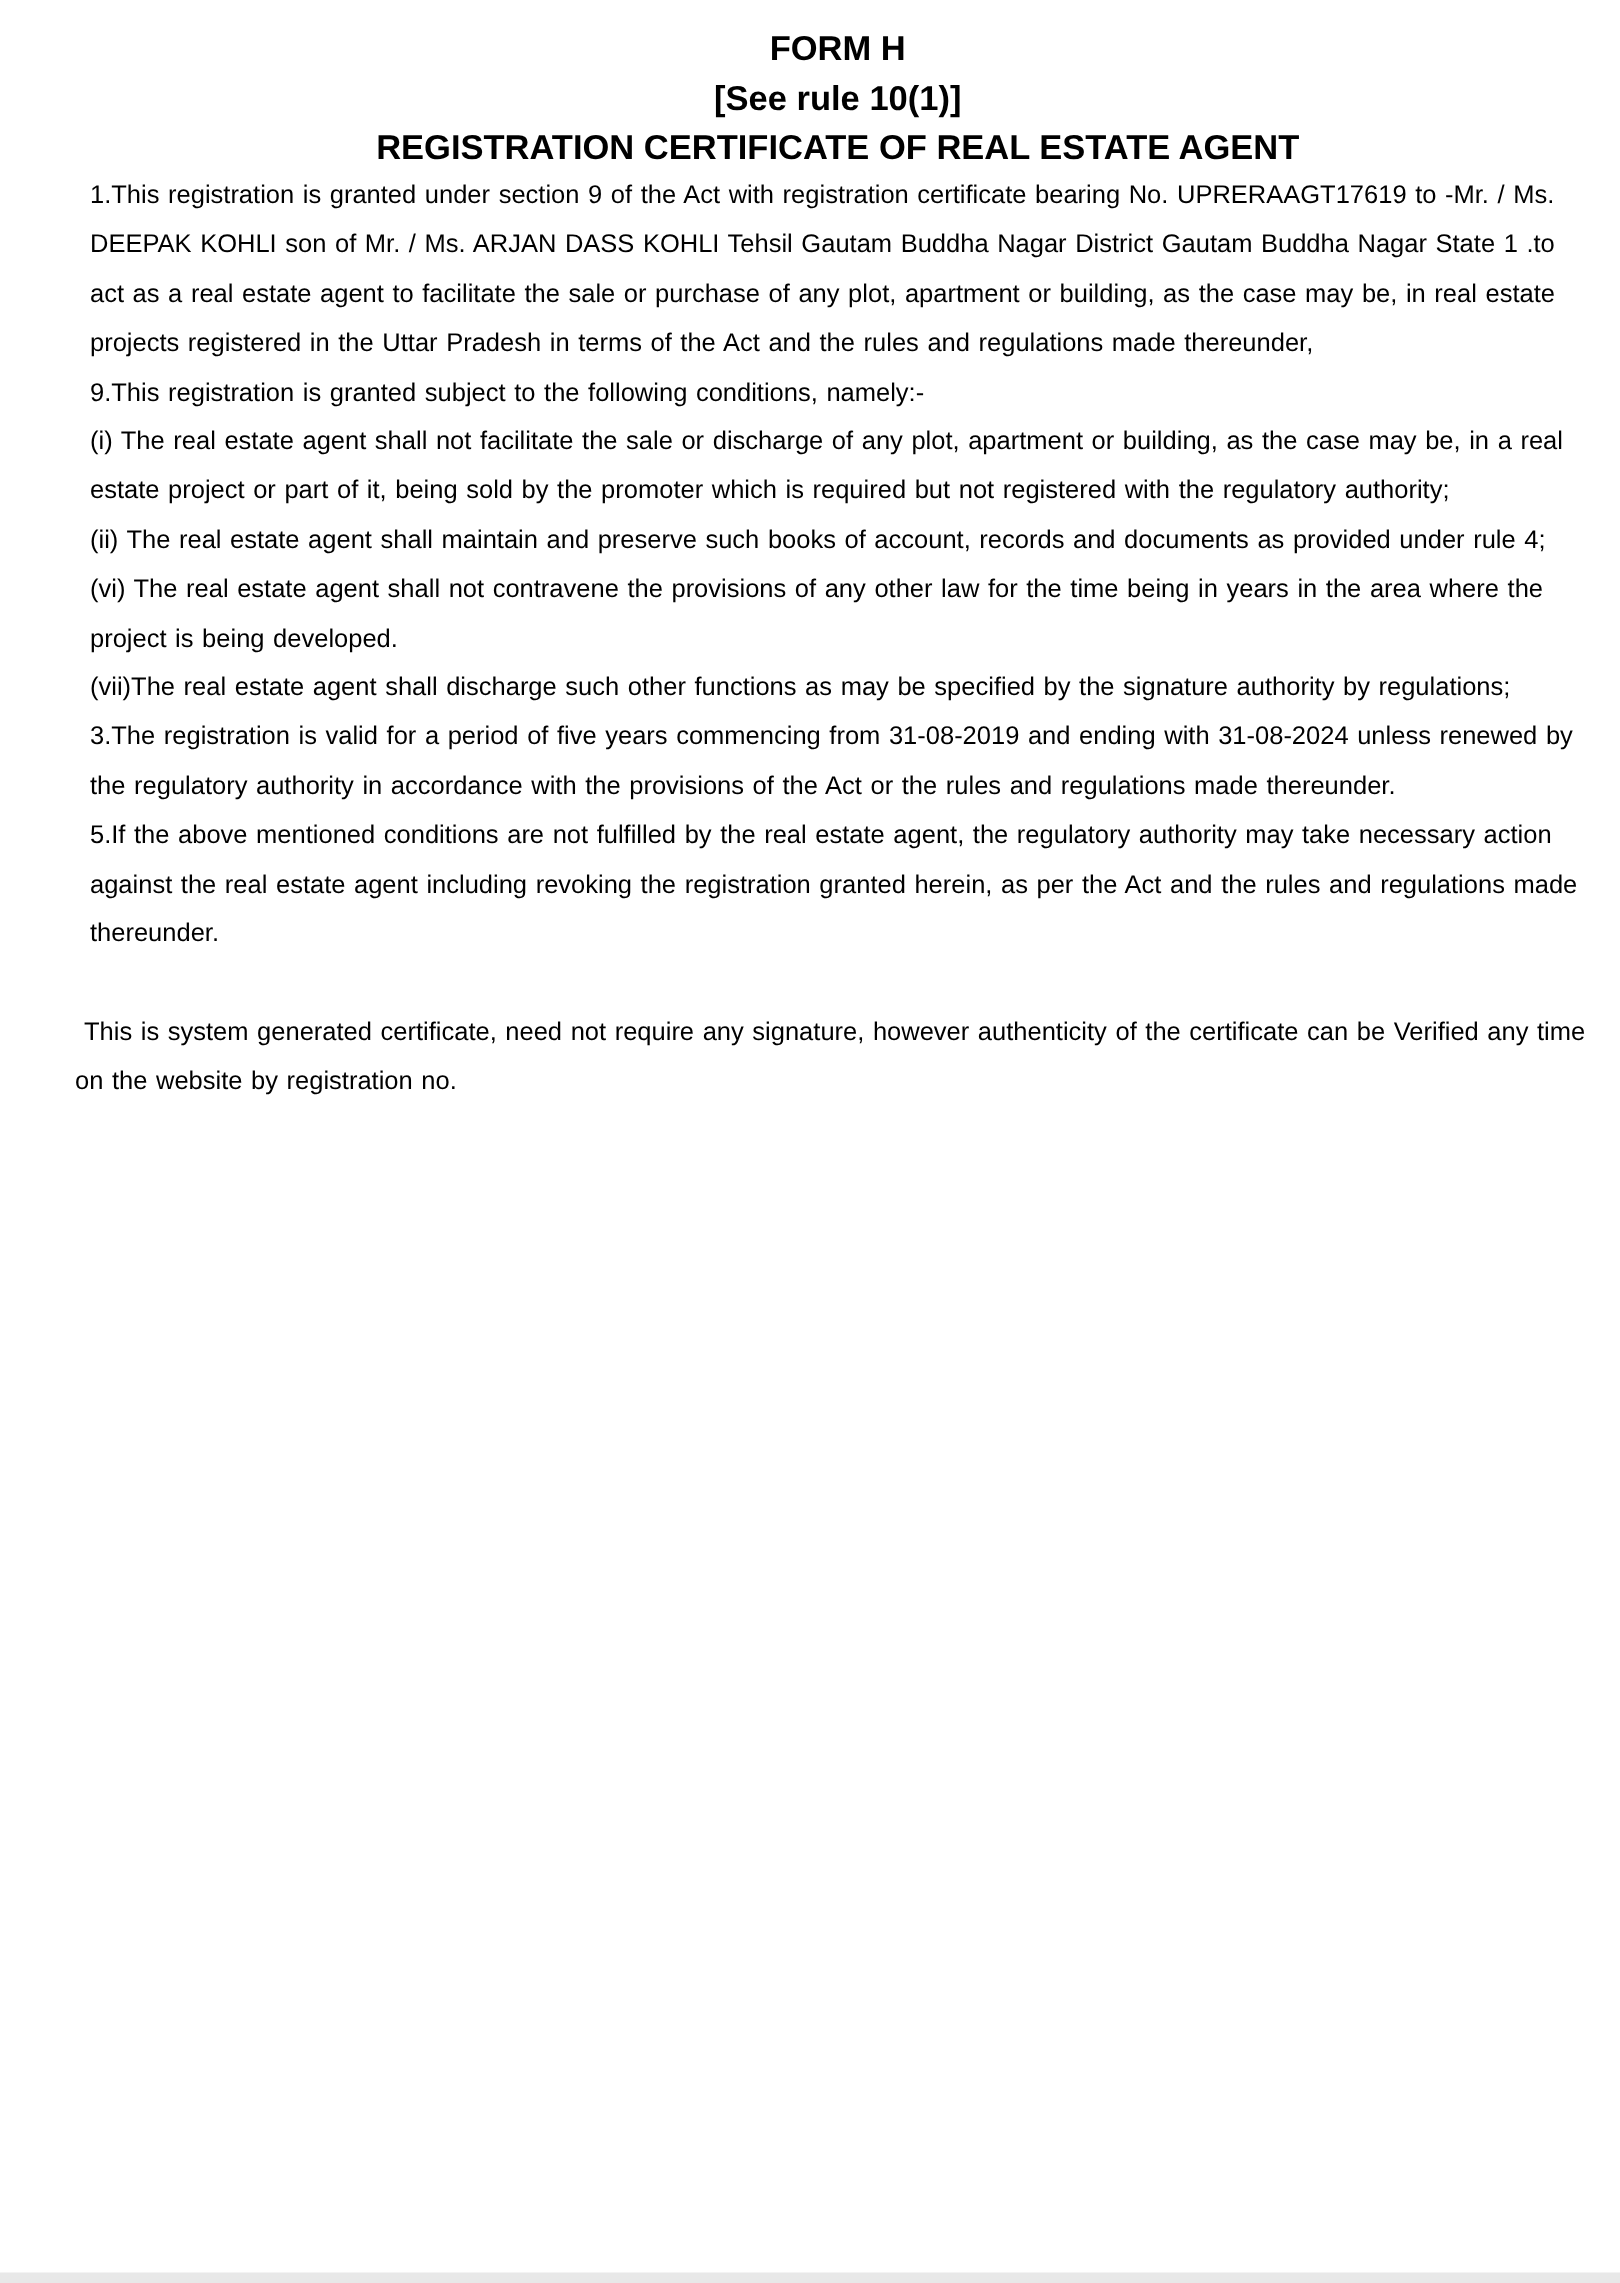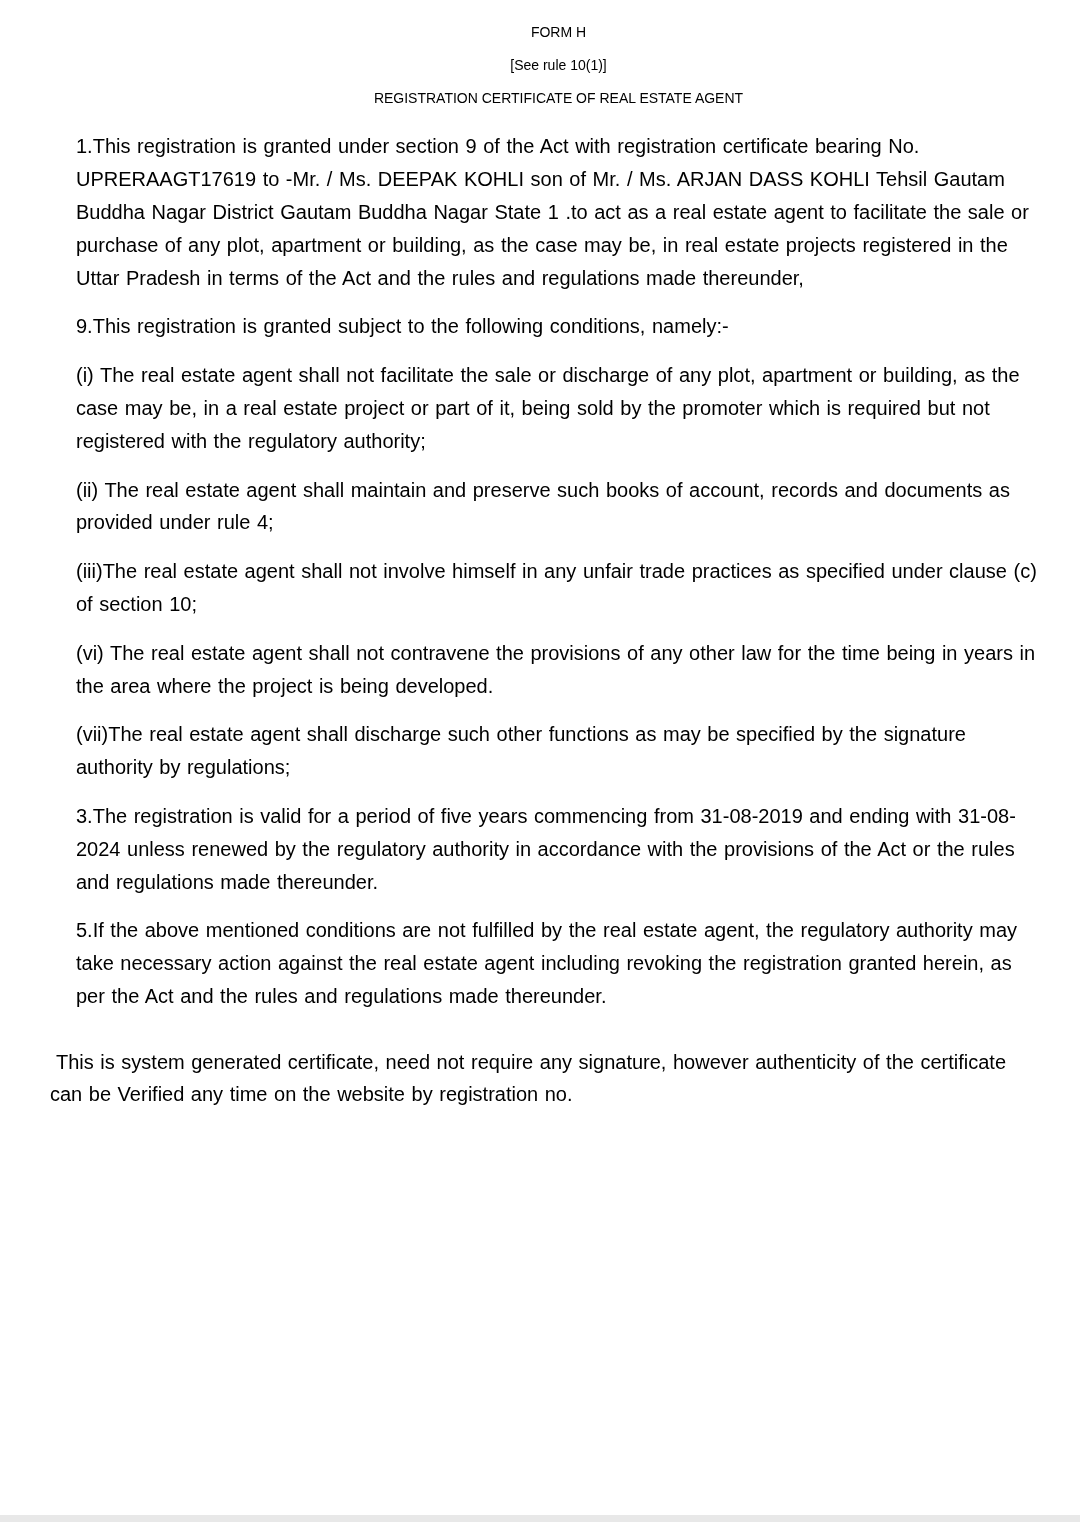--- a/index.html
+++ b/index.html
@@ -17,28 +17,28 @@
     color: #000000;
   }
   .content {
     box-sizing: border-box;
     width: 100%;
     padding: 16px 23px 0 60px;
   }
   .content h1,
   .content h2 {
     margin: 0;
-    font-size: 14px;
-    font-weight: normal;
+    font-size: 23px;
+    font-weight: bold;
     line-height: 32.8px;
     text-align: center;
   }
   .content p {
-    margin: 16px;
-    font-size: 20px;
+    margin: 0;
+    font-size: 17px;
     font-weight: normal;
     line-height: 32.8px;
     text-align: left;
     word-spacing: 1px;
   }
   .content p.note {
     margin-top: 32.8px;
     margin-left: -10px;
     text-indent: 6px;
   }
@@ -56,21 +56,20 @@
 
 <div class="page">
   <div class="content">
     <h1>FORM H</h1>
     <h2>[See rule 10(1)]</h2>
     <h2>REGISTRATION CERTIFICATE OF REAL ESTATE AGENT</h2>
     <p>1.This registration is granted under section 9 of the Act with registration certificate bearing No. UPRERAAGT17619 to -Mr. / Ms. DEEPAK KOHLI son of Mr. / Ms. ARJAN DASS KOHLI Tehsil Gautam Buddha Nagar District Gautam Buddha Nagar State 1 .to act as a real estate agent to facilitate the sale or purchase of any plot, apartment or building, as the case may be, in real estate projects registered in the Uttar Pradesh in terms of the Act and the rules and regulations made thereunder,</p>
     <p>9.This registration is granted subject to the following conditions, namely:-</p>
     <p>(i) The real estate agent shall not facilitate the sale or discharge of any plot, apartment or building, as the case may be, in a real estate project or part of it, being sold by the promoter which is required but not registered with the regulatory authority;</p>
     <p>(ii) The real estate agent shall maintain and preserve such books of account, records and documents as provided under rule 4;</p>
-    <p>(iii)The real estate agent shall not involve himself in any unfair trade practices as specified under clause (c) of section 10;</p>
     <p>(vi) The real estate agent shall not contravene the provisions of any other law for the time being in years in the area where the project is being developed.</p>
     <p>(vii)The real estate agent shall discharge such other functions as may be specified by the signature authority by regulations;</p>
     <p>3.The registration is valid for a period of five years commencing from 31-08-2019 and ending with 31-08-2024 unless renewed by the regulatory authority in accordance with the provisions of the Act or the rules and regulations made thereunder.</p>
     <p>5.If the above mentioned conditions are not fulfilled by the real estate agent, the regulatory authority may take necessary action against the real estate agent including revoking the registration granted herein, as per the Act and the rules and regulations made thereunder.</p>
     <p class="note">This is system generated certificate, need not require any signature, however authenticity of the certificate can be Verified any time on the website by registration no.</p>
   </div>
   <div class="bottom-bar"></div>
 </div>
 
 </body></html>

